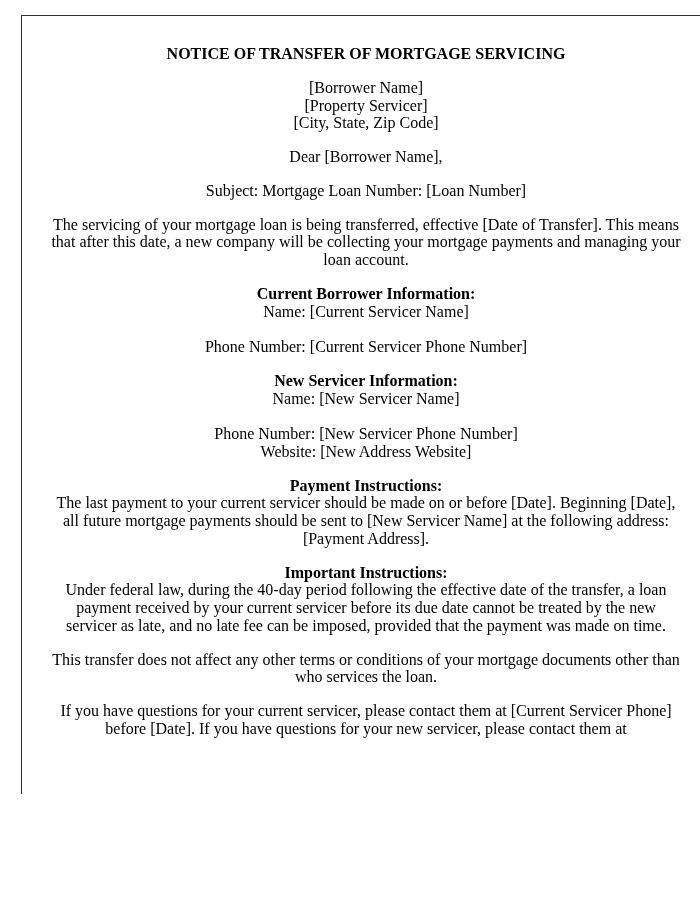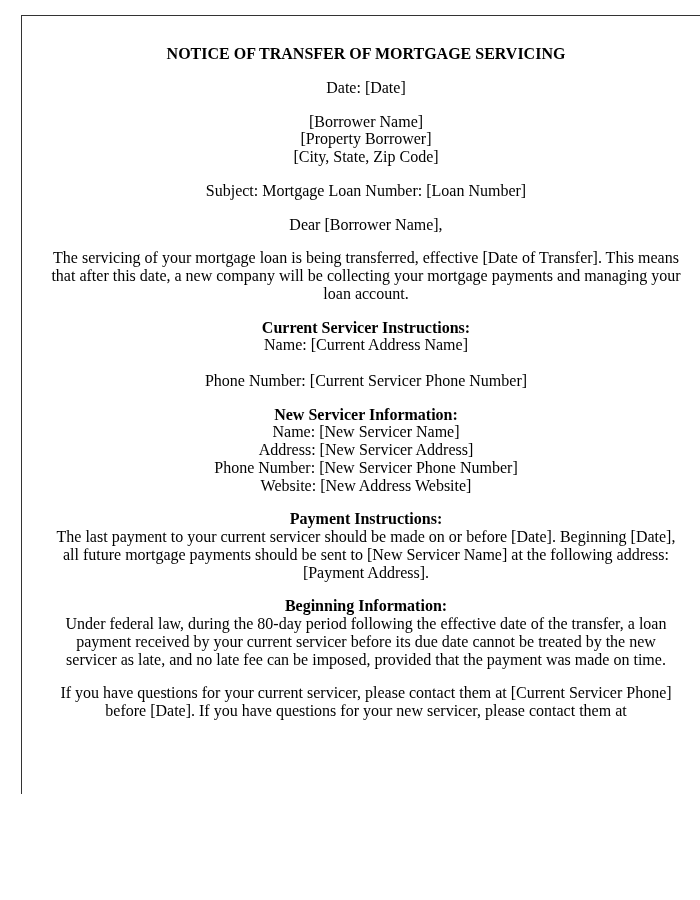--- a/index.html
+++ b/index.html
@@ -43,56 +43,56 @@
   }
 </style>
 </head>
 <body>
 
 <div class="page">
   <div class="letter-frame">
 
     <p class="block title">NOTICE OF TRANSFER OF MORTGAGE SERVICING</p>
 
-    <p class="block">Date: [Date]</p>
 
     <p class="block">
       <span>[Borrower Name]</span><br>
-      <span>[Property Borrower]</span><br>
+      <span>[Property Servicer]</span><br>
       <span>[City, State, Zip Code]</span>
     </p>
 
+    <p class="block">Dear [Borrower Name],</p>
+
     <p class="block">Subject: Mortgage Loan Number: [Loan Number]</p>
-
-    <p class="block">Dear [Borrower Name],</p>
 
     <p class="block">The servicing of your mortgage loan is being transferred, effective [Date of Transfer]. This means that after this date, a new company will be collecting your mortgage payments and managing your loan account.</p>
 
     <p class="block">
-      <span class="heading">Current Servicer Instructions:</span><br>
-      <span>Name: [Current Address Name]</span><br>
+      <span class="heading">Current Borrower Information:</span><br>
+      <span>Name: [Current Servicer Name]</span><br>
       <br>
       <span>Phone Number: [Current Servicer Phone Number]</span>
     </p>
 
     <p class="block">
       <span class="heading">New Servicer Information:</span><br>
       <span>Name: [New Servicer Name]</span><br>
-      <span>Address: [New Servicer Address]</span><br>
+      <br>
       <span>Phone Number: [New Servicer Phone Number]</span><br>
       <span>Website: [New Address Website]</span>
     </p>
 
     <p class="block">
       <span class="heading">Payment Instructions:</span><br>
       <span>The last payment to your current servicer should be made on or before [Date]. Beginning [Date], all future mortgage payments should be sent to [New Servicer Name] at the following address: [Payment Address].</span>
     </p>
 
     <p class="block">
-      <span class="heading">Beginning Information:</span><br>
-      <span>Under federal law, during the 80-day period following the effective date of the transfer, a loan payment received by your current servicer before its due date cannot be treated by the new servicer as late, and no late fee can be imposed, provided that the payment was made on time.</span>
+      <span class="heading">Important Instructions:</span><br>
+      <span>Under federal law, during the 40-day period following the effective date of the transfer, a loan payment received by your current servicer before its due date cannot be treated by the new servicer as late, and no late fee can be imposed, provided that the payment was made on time.</span>
     </p>
 
+    <p class="block">This transfer does not affect any other terms or conditions of your mortgage documents other than who services the loan.</p>
 
     <p class="block">If you have questions for your current servicer, please contact them at [Current Servicer Phone] before [Date]. If you have questions for your new servicer, please contact them at</p>
 
   </div>
 </div>
 
 </body></html>

